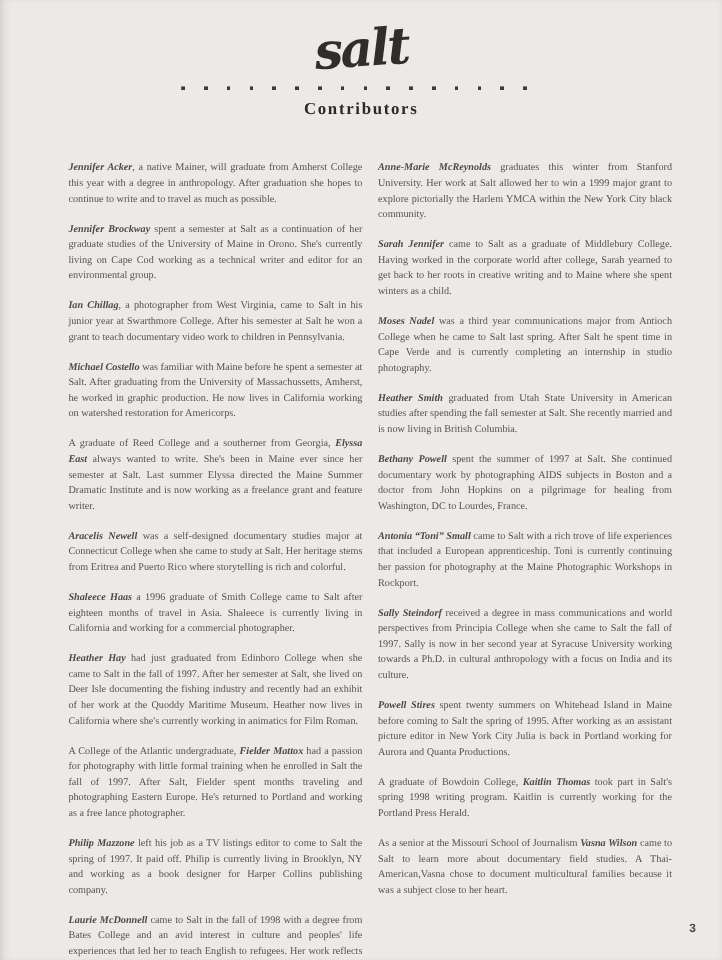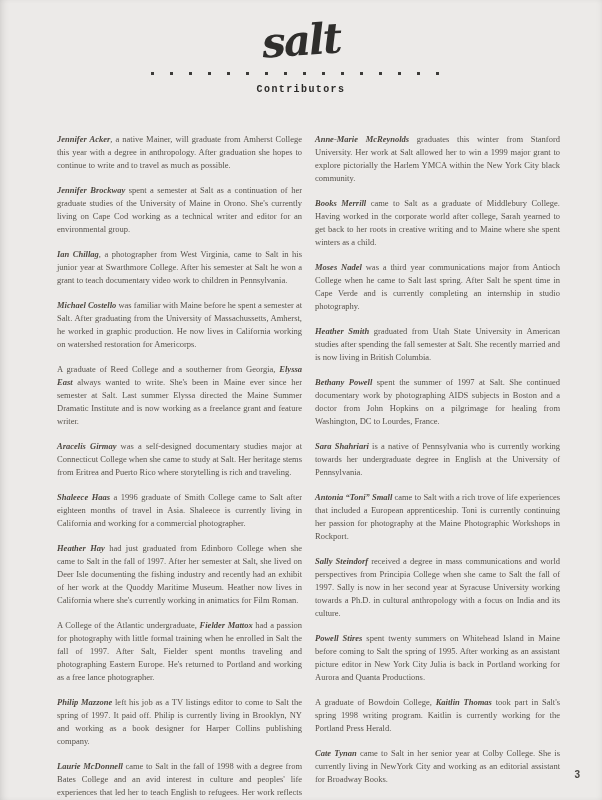--- a/index.html
+++ b/index.html
@@ -24,22 +24,22 @@
     color:#2f2e2c;
     transform:rotate(-4deg);
     letter-spacing:-2px;
   }
   .dotted-divider{
     width:300px;height:3px;
     margin:8px auto 9px auto;
     background:repeating-linear-gradient(to right,#3c3b39 0 3px,transparent 3px 19px);
   }
   .section-title{
-    font-family:Liberation Mono, monospace;
-    font-weight:bold;font-size:10px;
+    font-family:Liberation Serif, serif;
+    font-weight:bold;font-size:14px;
     letter-spacing:1.4px;
     color:#2b2a28;
   }
   .columns{
     position:absolute;top:133px;left:57px;right:42px;
     display:flex;gap:13px;
   }
   .col{flex:1 1 0;min-width:0;}
   .col p{
     margin:0 0 12px 0;
@@ -68,38 +68,36 @@
     <div class="section-title">Contributors</div>
   </div>
 
   <div class="columns">
     <div class="col">
       <p><span></span><b>Jennifer Acker</b><span>, a native Mainer, will graduate from Amherst College this year with a degree in anthropology. After graduation she hopes to continue to write and to travel as much as possible.</span></p>
       <p><span></span><b>Jennifer Brockway</b><span> spent a semester at Salt as a continuation of her graduate studies of the University of Maine in Orono. She's currently living on Cape Cod working as a technical writer and editor for an environmental group.</span></p>
       <p><span></span><b>Ian Chillag</b><span>, a photographer from West Virginia, came to Salt in his junior year at Swarthmore College. After his semester at Salt he won a grant to teach documentary video work to children in Pennsylvania.</span></p>
       <p><span></span><b>Michael Costello</b><span> was familiar with Maine before he spent a semester at Salt. After graduating from the University of Massachussetts, Amherst, he worked in graphic production. He now lives in California working on watershed restoration for Americorps.</span></p>
       <p><span>A graduate of Reed College and a southerner from Georgia, </span><b>Elyssa East</b><span> always wanted to write. She's been in Maine ever since her semester at Salt. Last summer Elyssa directed the Maine Summer Dramatic Institute and is now working as a freelance grant and feature writer.</span></p>
-      <p><span></span><b>Aracelis Girmay</b><span> was a self-designed documentary studies major at Connecticut College when she came to study at Salt. Her heritage stems from Eritrea and Puerto Rico where storytelling is rich and traveling.</span></p>
+      <p><span></span><b>Aracelis Newell</b><span> was a self-designed documentary studies major at Connecticut College when she came to study at Salt. Her heritage stems from Eritrea and Puerto Rico where storytelling is rich and colorful.</span></p>
       <p><span></span><b>Shaleece Haas</b><span> a 1996 graduate of Smith College came to Salt after eighteen months of travel in Asia. Shaleece is currently living in California and working for a commercial photographer.</span></p>
       <p><span></span><b>Heather Hay</b><span> had just graduated from Edinboro College when she came to Salt in the fall of 1997. After her semester at Salt, she lived on Deer Isle documenting the fishing industry and recently had an exhibit of her work at the Quoddy Maritime Museum. Heather now lives in California where she's currently working in animatics for Film Roman.</span></p>
       <p><span>A College of the Atlantic undergraduate, </span><b>Fielder Mattox</b><span> had a passion for photography with little formal training when he enrolled in Salt the fall of 1997. After Salt, Fielder spent months traveling and photographing Eastern Europe. He's returned to Portland and working as a free lance photographer.</span></p>
       <p><span></span><b>Philip Mazzone</b><span> left his job as a TV listings editor to come to Salt the spring of 1997. It paid off. Philip is currently living in Brooklyn, NY and working as a book designer for Harper Collins publishing company.</span></p>
       <p><span></span><b>Laurie McDonnell</b><span> came to Salt in the fall of 1998 with a degree from Bates College and an avid interest in culture and peoples' life experiences that led her to teach English to refugees. Her work reflects this.</span></p>
     </div>
     <div class="col">
       <p><span></span><b>Anne-Marie McReynolds</b><span> graduates this winter from Stanford University. Her work at Salt allowed her to win a 1999 major grant to explore pictorially the Harlem YMCA within the New York City black community.</span></p>
-      <p><span></span><b>Books Merrill</b><span> came to Salt as a graduate of Middlebury College. Having worked in the corporate world after college, Sarah yearned to get back to her roots in creative writing and to Maine where she spent winters as a child.</span></p>
+      <p><span></span><b>Sarah Jennifer</b><span> came to Salt as a graduate of Middlebury College. Having worked in the corporate world after college, Sarah yearned to get back to her roots in creative writing and to Maine where she spent winters as a child.</span></p>
       <p><span></span><b>Moses Nadel</b><span> was a third year communications major from Antioch College when he came to Salt last spring. After Salt he spent time in Cape Verde and is currently completing an internship in studio photography.</span></p>
       <p><span></span><b>Heather Smith</b><span> graduated from Utah State University in American studies after spending the fall semester at Salt. She recently married and is now living in British Columbia.</span></p>
       <p><span></span><b>Bethany Powell</b><span> spent the summer of 1997 at Salt. She continued documentary work by photographing AIDS subjects in Boston and a doctor from John Hopkins on a pilgrimage for healing from Washington, DC to Lourdes, France.</span></p>
-      <p><span></span><b>Sara Shahriari</b><span> is a native of Pennsylvania who is currently working towards her undergraduate degree in English at the University of Pennsylvania.</span></p>
       <p><span></span><b>Antonia “Toni” Small</b><span> came to Salt with a rich trove of life experiences that included a European apprenticeship. Toni is currently continuing her passion for photography at the Maine Photographic Workshops in Rockport.</span></p>
       <p><span></span><b>Sally Steindorf</b><span> received a degree in mass communications and world perspectives from Principia College when she came to Salt the fall of 1997. Sally is now in her second year at Syracuse University working towards a Ph.D. in cultural anthropology with a focus on India and its culture.</span></p>
       <p><span></span><b>Powell Stires</b><span> spent twenty summers on Whitehead Island in Maine before coming to Salt the spring of 1995. After working as an assistant picture editor in New York City Julia is back in Portland working for Aurora and Quanta Productions.</span></p>
       <p><span>A graduate of Bowdoin College, </span><b>Kaitlin Thomas</b><span> took part in Salt's spring 1998 writing program. Kaitlin is currently working for the Portland Press Herald.</span></p>
-      <p><span></span><b>Cate Tynan</b><span> came to Salt in her senior year at Colby College. She is currently living in NewYork City and working as an editorial assistant for Broadway Books.</span></p>
       <p><span>As a senior at the Missouri School of Journalism </span><b>Vasna Wilson</b><span> came to Salt to learn more about documentary field studies. A Thai-American,Vasna chose to document multicultural families because it was a subject close to her heart.</span></p>
     </div>
   </div>
 
   <div class="page-number">3</div>
 
 </div>
 
 </body></html>

